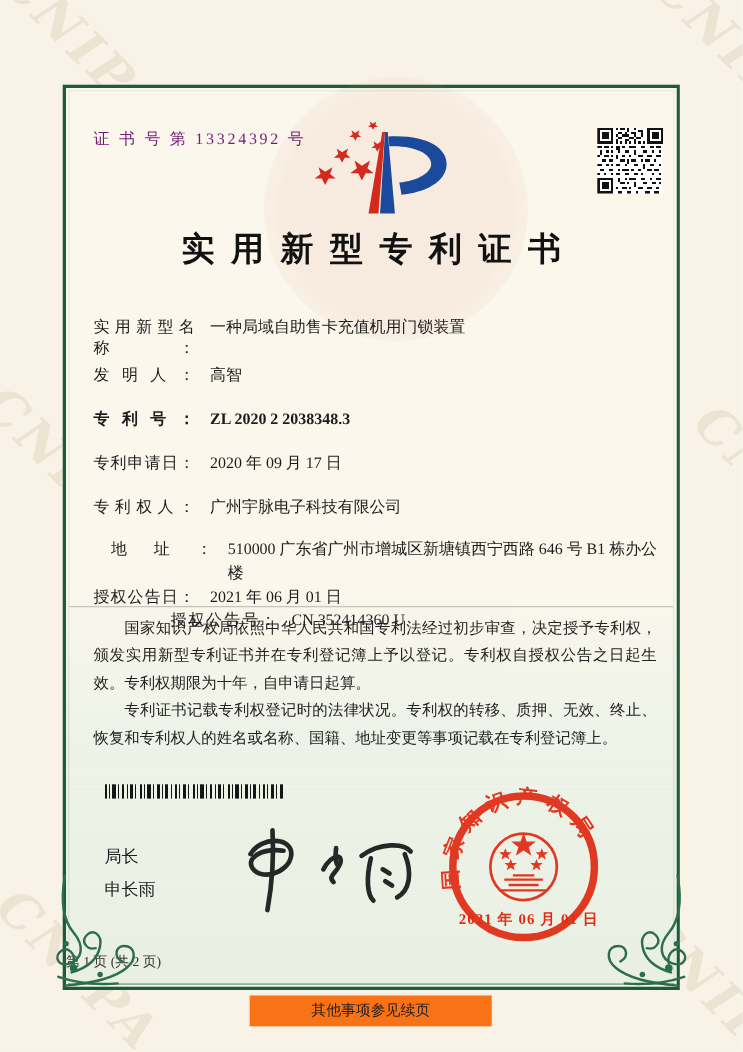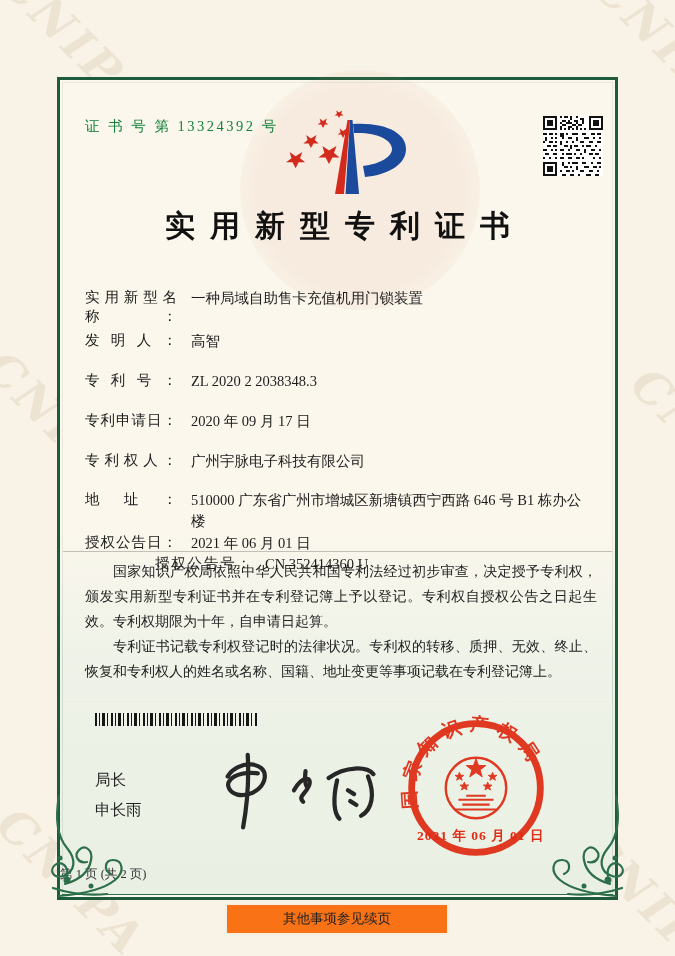--- a/index.html
+++ b/index.html
@@ -30,21 +30,21 @@
       repeating-linear-gradient(0deg, rgba(130,170,130,0.22) 0 1px, transparent 1px 4px);
     background-blend-mode:normal;
     opacity:.9;
   }
   .pink-wm{
     position:absolute;left:240px;top:70px;width:240px;height:240px;border-radius:50%;z-index:2;
     background:radial-gradient(circle, rgba(215,130,110,0.10) 0 60%, rgba(215,130,110,0.04) 75%, transparent 76%);
     pointer-events:none;
   }
   .abs{position:absolute;z-index:3;}
-  .cert-no{left:85px;top:117px;font-size:14.5px;letter-spacing:2.5px;color:#15803d;}
+  .cert-no{left:85px;top:117px;font-size:14.5px;letter-spacing:2.5px;color:#701a75;}
   .qr{left:543px;top:116px;}
   .logo{left:283px;top:98px;}
   .title{
     left:60px;top:206px;width:555px;text-align:center;
     font-size:30px;font-weight:bold;letter-spacing:15px;text-indent:15px;color:#111;
   }
   .row{left:85px;width:512px;font-size:14.5px;}
   .row .lbl{display:inline-block;width:92px;text-align:justify;text-align-last:justify;vertical-align:top;}
   .row .val{display:inline-block;margin-left:14px;vertical-align:top;max-width:400px;line-height:21px;}
   .grant-pair{display:inline-block;}
@@ -130,30 +130,30 @@
 </div>
 
 <div class="abs title">实用新型专利证书</div>
 
 <div class="abs row" style="top:288px;">
   <span class="lbl">实用新型名称：</span><span class="val">一种局域自助售卡充值机用门锁装置</span>
 </div>
 <div class="abs row" style="top:331px;">
   <span class="lbl">发明人：</span><span class="val">高智</span>
 </div>
-<div class="abs row" style="top:371px;">
+<div class="abs row" style="top:371px;font-weight:bold;">
   <span class="lbl">专利号：</span><span class="val">ZL 2020 2 2038348.3</span>
 </div>
 <div class="abs row" style="top:411px;">
   <span class="lbl">专利申请日：</span><span class="val">2020 年 09 月 17 日</span>
 </div>
 <div class="abs row" style="top:451px;">
   <span class="lbl">专利权人：</span><span class="val">广州宇脉电子科技有限公司</span>
 </div>
-<div class="abs row" style="top:490px;">
+<div class="abs row" style="top:490px;margin-left:16px;">
   <span class="lbl">地址：</span><span class="val" style="max-width:398px;">510000 广东省广州市增城区新塘镇西宁西路 646 号 B1 栋办公楼</span>
 </div>
 <div class="abs row" style="top:533px;">
   <span class="grant-pair"><span class="lbl">授权公告日：</span><span class="val">2021 年 06 月 01 日</span></span>
   <span class="grant-pair" style="margin-left:70px;"><span class="lbl" style="width:96px;">授权公告号：</span><span class="val">CN 352414360 U</span></span>
 </div>
 
 <div class="abs sep-line"></div>
 
 <div class="abs legal">

